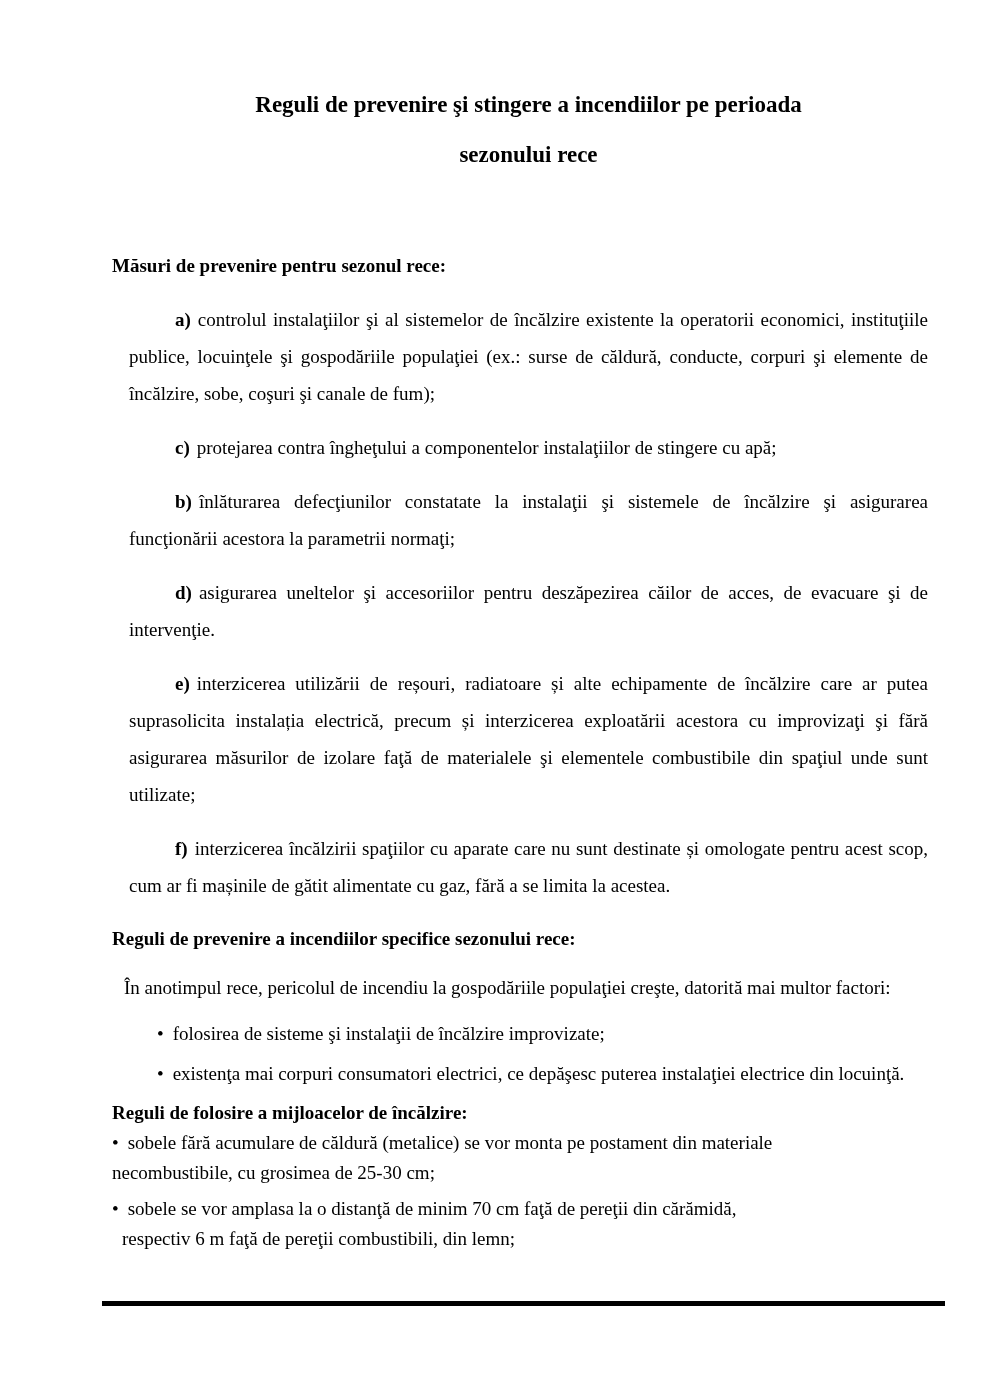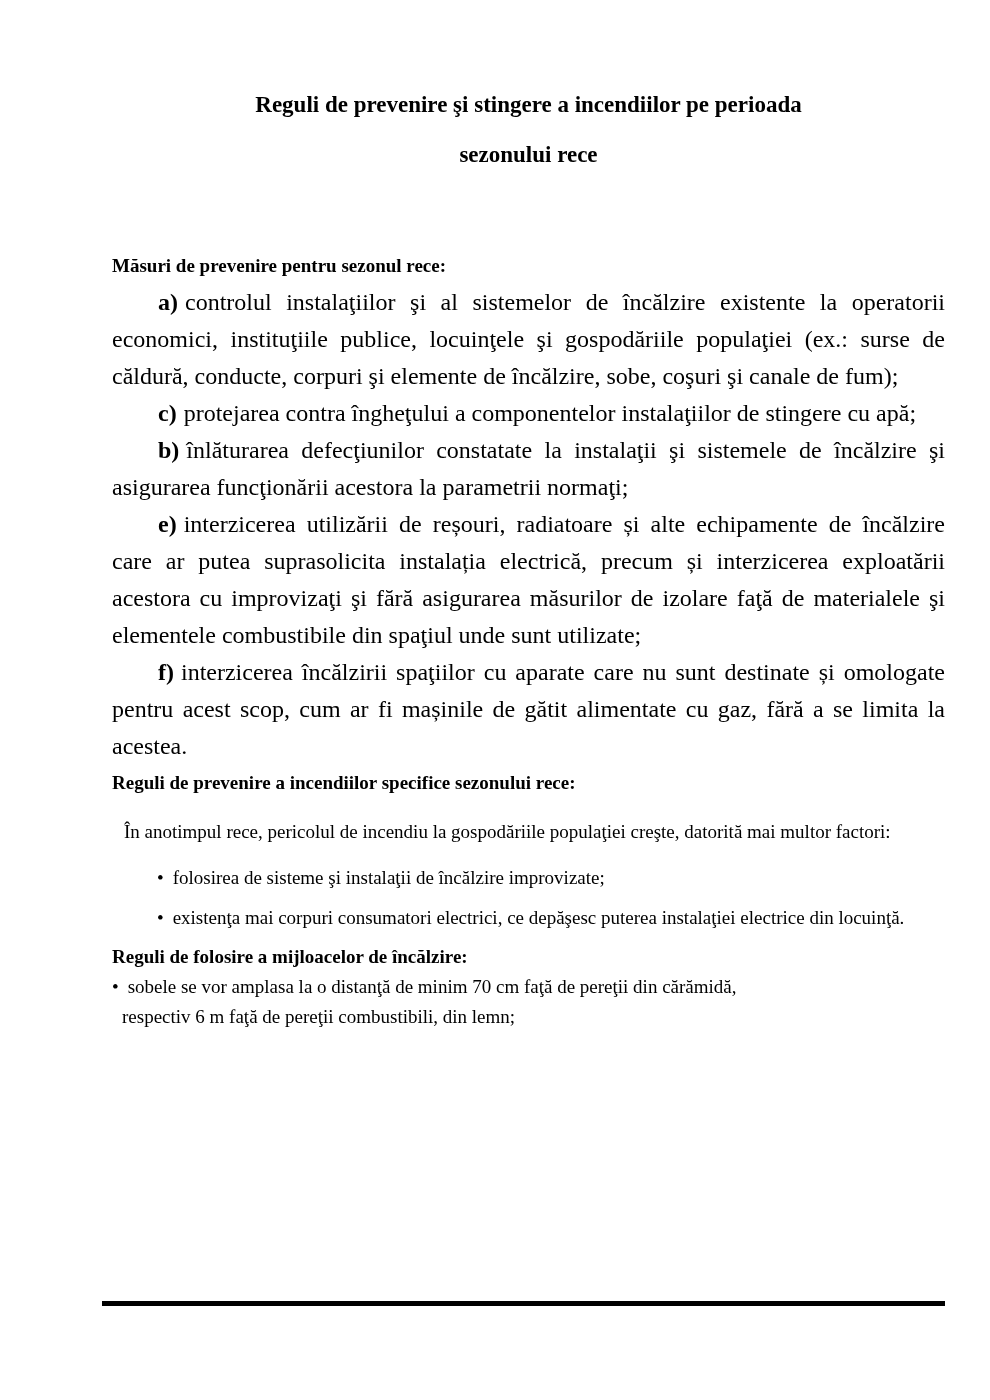--- a/index.html
+++ b/index.html
@@ -23,25 +23,25 @@
     text-align: center;
     margin: 0 0 68px 0;
   }
   .heading {
     font-size: 19px;
     font-weight: bold;
     line-height: 36px;
     margin: 0;
   }
   .par {
-    font-size: 24px;
+    font-size: 19px;
     line-height: 37px;
     text-align: justify;
     text-indent: 46px;
-    margin: 0;
+    margin: 17px;
   }
   .par .lbl { font-weight: bold; margin-right: 7px; }
   .intro {
     font-size: 19px;
     line-height: 37px;
     text-align: justify;
     text-indent: 0;
     margin: 12px;
   }
   .blist { margin: 2px 0 0 0; }
@@ -86,20 +86,23 @@
   <p class="par">
     <b class="lbl">a)</b><span>controlul instalaţiilor şi al sistemelor de încălzire existente la operatorii economici, instituţiile publice, locuinţele şi gospodăriile populaţiei (ex.: surse de căldură, conducte, corpuri şi elemente de încălzire, sobe, coşuri şi canale de fum);</span>
   </p>
   <p class="par">
     <b class="lbl">c)</b><span>protejarea contra îngheţului a componentelor instalaţiilor de stingere cu apă;</span>
   </p>
   <p class="par">
     <b class="lbl">b)</b><span>înlăturarea defecţiunilor constatate la instalaţii şi sistemele de încălzire şi asigurarea funcţionării acestora la parametrii normaţi;</span>
   </p>
   <p class="par">
+    <b class="lbl">d)</b><span>asigurarea uneltelor şi accesoriilor pentru deszăpezirea căilor de acces, de evacuare şi de intervenţie.</span>
+  </p>
+  <p class="par">
     <b class="lbl">e)</b><span>interzicerea utilizării de reșouri, radiatoare și alte echipamente de încălzire care ar putea suprasolicita instalația electrică, precum și interzicerea exploatării acestora cu improvizaţi şi fără asigurarea măsurilor de izolare faţă de materialele şi elementele combustibile din spaţiul unde sunt utilizate;</span>
   </p>
   <p class="par">
     <b class="lbl">f)</b><span>interzicerea încălzirii spaţiilor cu aparate care nu sunt destinate și omologate pentru acest scop, cum ar fi mașinile de gătit alimentate cu gaz, fără a se limita la acestea.</span>
   </p>
 
   <h2 class="heading">Reguli de prevenire a incendiilor specifice sezonului rece:</h2>
 
   <p class="intro">În anotimpul rece, pericolul de incendiu la gospodăriile populaţiei creşte, datorită mai multor factori:</p>
 
@@ -109,20 +112,24 @@
     </p>
     <p class="b2">
       <span class="bullet">•</span><span>existenţa mai corpuri consumatori electrici, ce depăşesc puterea instalaţiei electrice din locuinţă.</span>
     </p>
   </div>
 
   <h2 class="heading h3">Reguli de folosire a mijloacelor de încălzire:</h2>
 
   <div>
     <p class="b3">
+      <span class="bullet">•</span><span>sobele fără acumulare de căldură (metalice) se vor monta pe postament din materiale</span><br>
+      <span>necombustibile, cu grosimea de 25-30 cm;</span>
+    </p>
+    <p class="b3">
       <span class="bullet">•</span><span>sobele se vor amplasa la o distanţă de minim 70 cm faţă de pereţii din cărămidă,</span><br>
       <span class="cont-indent">respectiv 6 m faţă de pereţii combustibili, din lemn;</span>
     </p>
   </div>
 
 </div>
 
 <div class="footer-rule"></div>
 
 </body></html>

